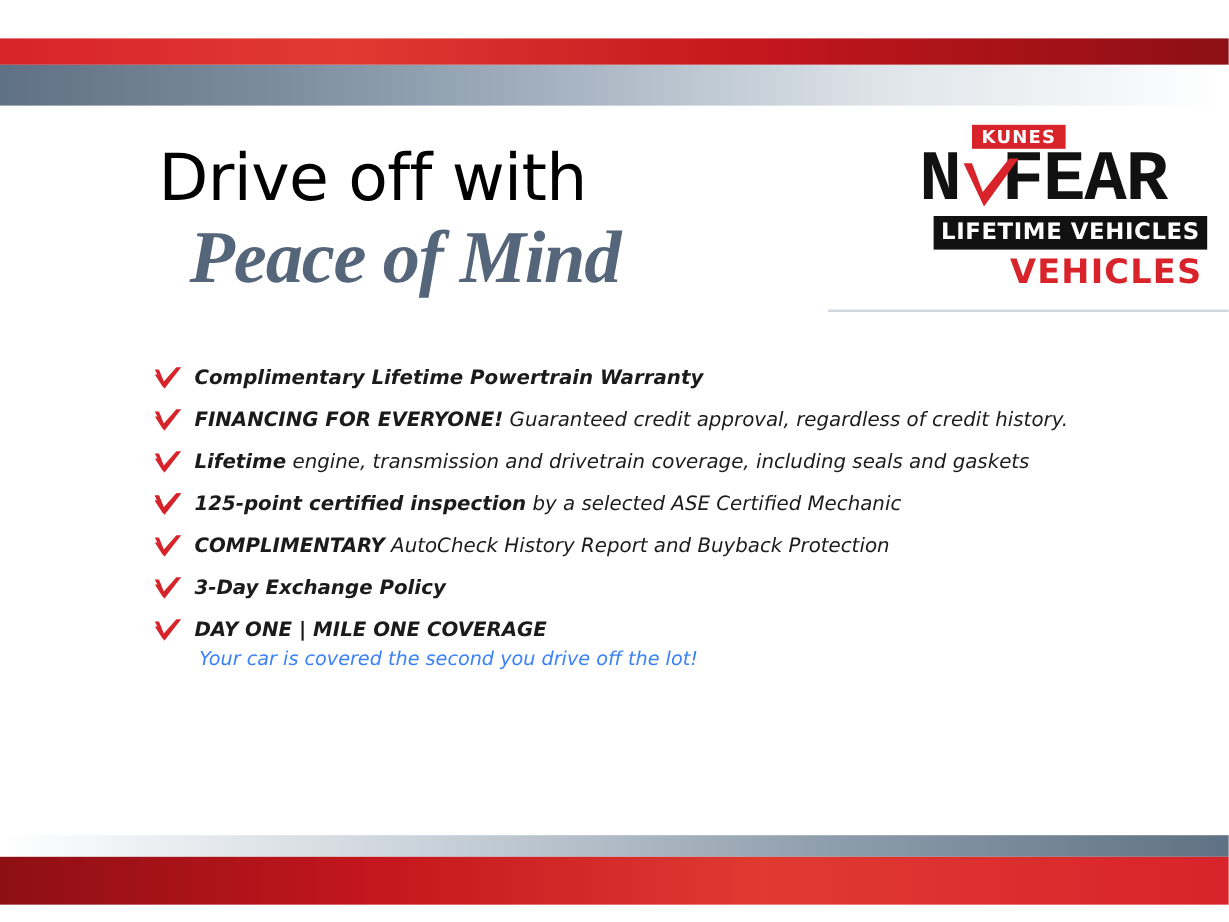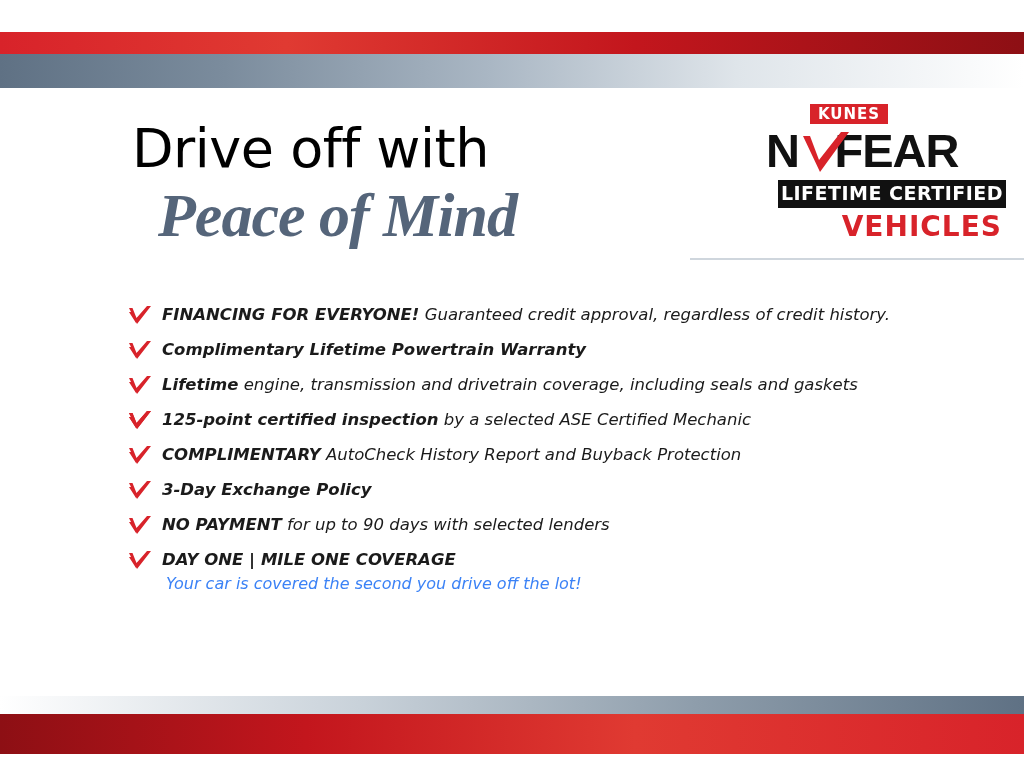--- a/index.html
+++ b/index.html
@@ -120,23 +120,23 @@
     font-size: 15px;
     letter-spacing: 1px;
     padding: 2px 8px 2px 8px;
     line-height: 16px;
   }
   .logo .nofear {
     position: absolute;
     left: 0;
     top: 22px;
     width: 240px;
-    font-family: Liberation Sans, sans-serif;
-    font-weight: bold;
-    font-size: 47px;
+    font-family: Liberation Mono, monospace;
+    font-weight: bold;
+    font-size: 59px;
     line-height: 50px;
     color: #111111;
     letter-spacing: -1px;
     white-space: nowrap;
   }
   .logo .nofear .n { color: #111111; }
   .logo .check-mark {
     position: absolute;
     left: 34px;
     top: 26px;
@@ -230,53 +230,53 @@
   <div class="logo">
     <div class="kunes">KUNES</div>
     <div class="nofear">
       <span class="n">N</span><span style="visibility:hidden">O</span><span>FEAR</span>
     </div>
     <div class="check-mark">
       <svg width="52" height="46" viewBox="0 0 52 46">
         <path d="M3 6 L20 42 L49 2 L41 2 L19 30 L10 6 Z" fill="#d8232a"></path>
       </svg>
     </div>
-    <div class="lifetime">LIFETIME CERTIFIED</div>
+    <div class="lifetime">LIFETIME VEHICLES</div>
     <div class="vehicles">VEHICLES</div>
   </div>
 
   <div class="bullets">
 
     <div class="bullet">
       <span class="tick">
         <svg width="24" height="20" viewBox="0 0 24 20">
           <path d="M1 3 L9 19 L23 1 L19 1 L8.5 13 L4.5 3 Z" fill="#d8232a"></path>
           <path d="M1 7 L8 18 L13 12 L10 12 L7.6 14 L4 7 Z" fill="#d8232a"></path>
         </svg>
       </span>
+      <b>Complimentary Lifetime Powertrain Warranty</b><span></span>
+    </div>
+
+    <div class="bullet">
+      <span class="tick">
+        <svg width="24" height="20" viewBox="0 0 24 20">
+          <path d="M1 3 L9 19 L23 1 L19 1 L8.5 13 L4.5 3 Z" fill="#d8232a"></path>
+          <path d="M1 7 L8 18 L13 12 L10 12 L7.6 14 L4 7 Z" fill="#d8232a"></path>
+        </svg>
+      </span>
       <b>FINANCING FOR EVERYONE!</b><span> Guaranteed credit approval, regardless of credit history.</span>
     </div>
 
     <div class="bullet">
       <span class="tick">
         <svg width="24" height="20" viewBox="0 0 24 20">
           <path d="M1 3 L9 19 L23 1 L19 1 L8.5 13 L4.5 3 Z" fill="#d8232a"></path>
           <path d="M1 7 L8 18 L13 12 L10 12 L7.6 14 L4 7 Z" fill="#d8232a"></path>
         </svg>
       </span>
-      <b>Complimentary Lifetime Powertrain Warranty</b><span></span>
-    </div>
-
-    <div class="bullet">
-      <span class="tick">
-        <svg width="24" height="20" viewBox="0 0 24 20">
-          <path d="M1 3 L9 19 L23 1 L19 1 L8.5 13 L4.5 3 Z" fill="#d8232a"></path>
-          <path d="M1 7 L8 18 L13 12 L10 12 L7.6 14 L4 7 Z" fill="#d8232a"></path>
-        </svg>
-      </span>
       <b>Lifetime</b><span> engine, transmission and drivetrain coverage, including seals and gaskets</span>
     </div>
 
     <div class="bullet">
       <span class="tick">
         <svg width="24" height="20" viewBox="0 0 24 20">
           <path d="M1 3 L9 19 L23 1 L19 1 L8.5 13 L4.5 3 Z" fill="#d8232a"></path>
           <path d="M1 7 L8 18 L13 12 L10 12 L7.6 14 L4 7 Z" fill="#d8232a"></path>
         </svg>
       </span>
@@ -306,29 +306,20 @@
     <div class="bullet">
       <span class="tick">
         <svg width="24" height="20" viewBox="0 0 24 20">
           <path d="M1 3 L9 19 L23 1 L19 1 L8.5 13 L4.5 3 Z" fill="#d8232a"></path>
           <path d="M1 7 L8 18 L13 12 L10 12 L7.6 14 L4 7 Z" fill="#d8232a"></path>
         </svg>
       </span>
       <b>3-Day Exchange Policy</b><span></span>
     </div>
 
-    <div class="bullet">
-      <span class="tick">
-        <svg width="24" height="20" viewBox="0 0 24 20">
-          <path d="M1 3 L9 19 L23 1 L19 1 L8.5 13 L4.5 3 Z" fill="#d8232a"></path>
-          <path d="M1 7 L8 18 L13 12 L10 12 L7.6 14 L4 7 Z" fill="#d8232a"></path>
-        </svg>
-      </span>
-      <b>NO PAYMENT</b><span> for up to 90 days with selected lenders</span>
-    </div>
 
     <div class="bullet">
       <span class="tick">
         <svg width="24" height="20" viewBox="0 0 24 20">
           <path d="M1 3 L9 19 L23 1 L19 1 L8.5 13 L4.5 3 Z" fill="#d8232a"></path>
           <path d="M1 7 L8 18 L13 12 L10 12 L7.6 14 L4 7 Z" fill="#d8232a"></path>
         </svg>
       </span>
       <b>DAY ONE  |  MILE ONE COVERAGE</b><span></span>
       <span class="sub">Your car is covered the second you drive off the lot!</span>

